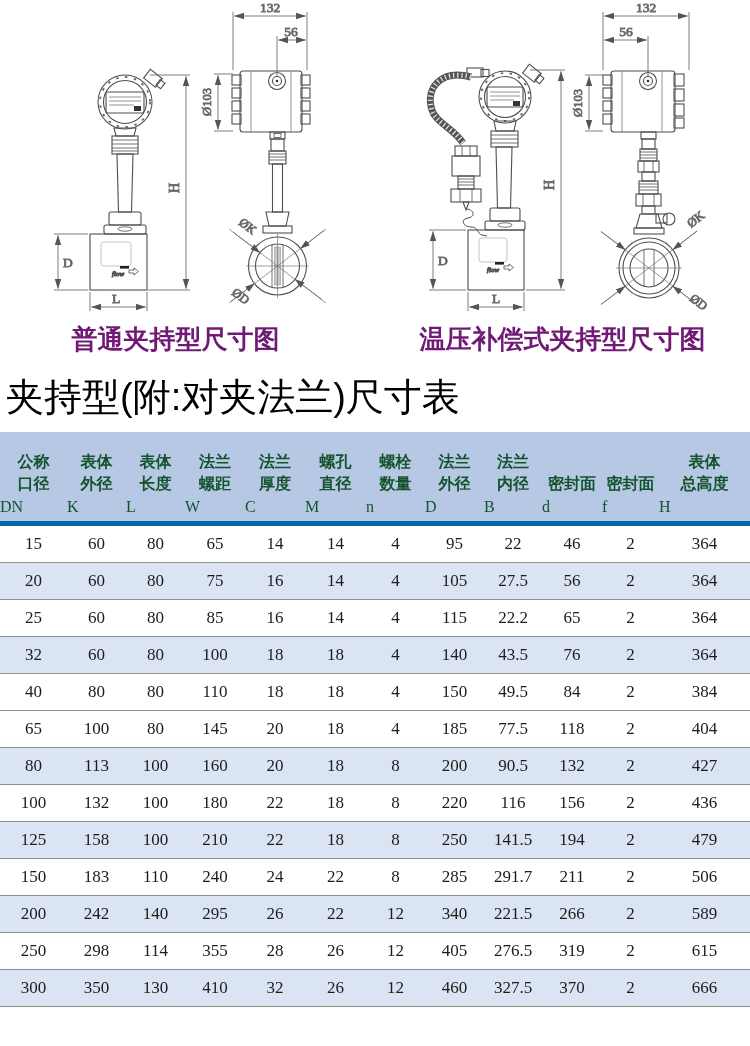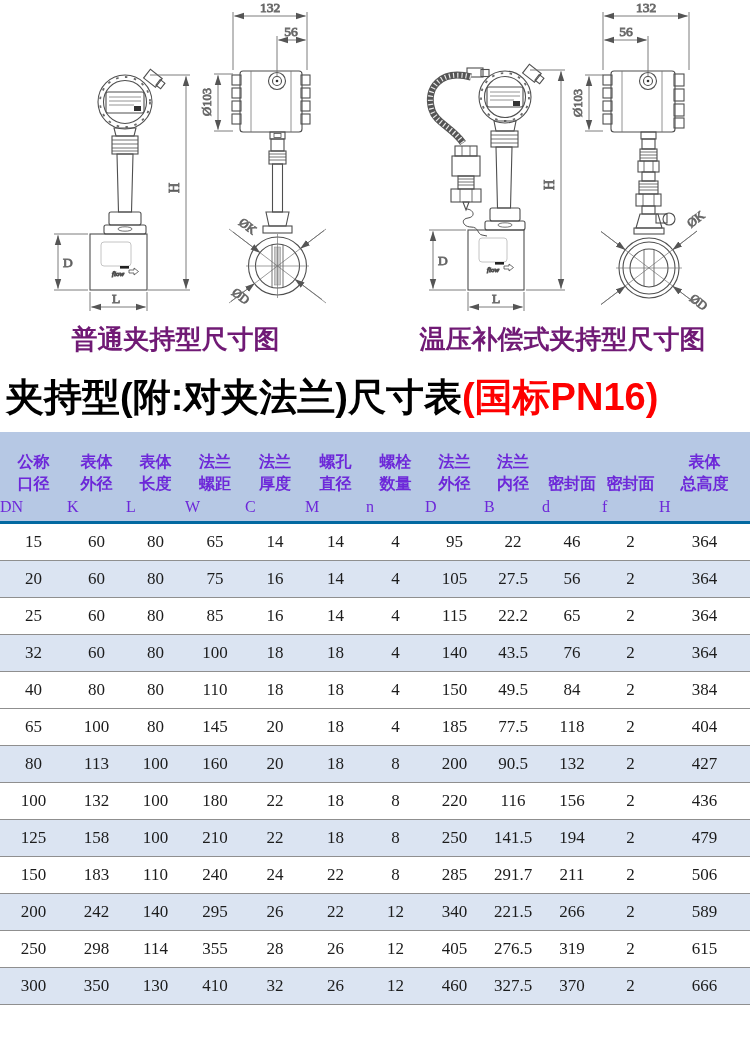--- a/index.html
+++ b/index.html
@@ -9,27 +9,27 @@
   
   .diagrams{display:flex;width:750px;height:362px;}
   .diagram{width:375px;height:362px;display:flex;flex-direction:column;align-items:center;}
   .diagram svg{display:block;width:375px;height:322px;}
   .caption{height:38px;line-height:34px;font-size:26px;font-weight:700;color:#701a75;text-align:center;}
   .dimtxt{font-family:"Liberation Serif",serif;fill:#4a4a4a;}
   .flowtxt{font-family:"Liberation Serif",serif;font-style:italic;fill:#333;}
 
   
   .title-row{height:70px;display:flex;align-items:center;padding-left:6px;
-             font-size:38px;font-weight:700;color:#000;white-space:nowrap;}
+             font-size:38px;font-weight:400;color:#000;white-space:nowrap;}
   .title-red{color:#fe0000;}
 
   
   table.spec{width:750px;border-collapse:collapse;table-layout:fixed;}
   table.spec thead th{background:#b6c8e4;vertical-align:bottom;padding:0;
-                      border-bottom:3px solid #0369a1;font-weight:700;color:#6d28d9;}
+                      border-bottom:5px solid #0369a1;font-weight:700;color:#14532d;}
   .hwrap{display:flex;flex-direction:column;justify-content:flex-end;height:86px;padding-bottom:3px;}
   .hcn{font-size:16px;line-height:22px;font-weight:700;text-align:center;}
   .hsym{font-family:"Liberation Serif",serif;font-size:16px;font-weight:400;
         line-height:23px;text-align:left;}
   table.spec tbody td{height:36px;text-align:center;vertical-align:middle;
                       font-family:"Liberation Serif",serif;font-size:17px;color:#1c1c1c;
                       border-bottom:1px solid #8f8f8f;padding:0;}
   table.spec tbody tr.alt{background:#dbe4f2;}
 </style>
 </head>
@@ -309,21 +309,20 @@
           <line x1="226" y1="231.5" x2="250.2" y2="249.8" marker-end="url(#ar2)"></line>
           <text class="dimtxt" x="314" y="300" font-size="12.5" transform="rotate(37 314 300)">ØD</text>
         </g>
       </svg>
       <div class="caption">温压补偿式夹持型尺寸图</div>
     </div>
   </div>
 
   <div class="title-row">
     <span>夹持型(附:对夹法兰)尺寸表</span>
-      <span class="title-red">(国标PN16)</span>
   </div>
 
   <table class="spec">
     <colgroup>
       <col style="width:67px">
         <col style="width:59px">
         <col style="width:59px">
         <col style="width:60px">
       <col style="width:60px">
         <col style="width:61px">

